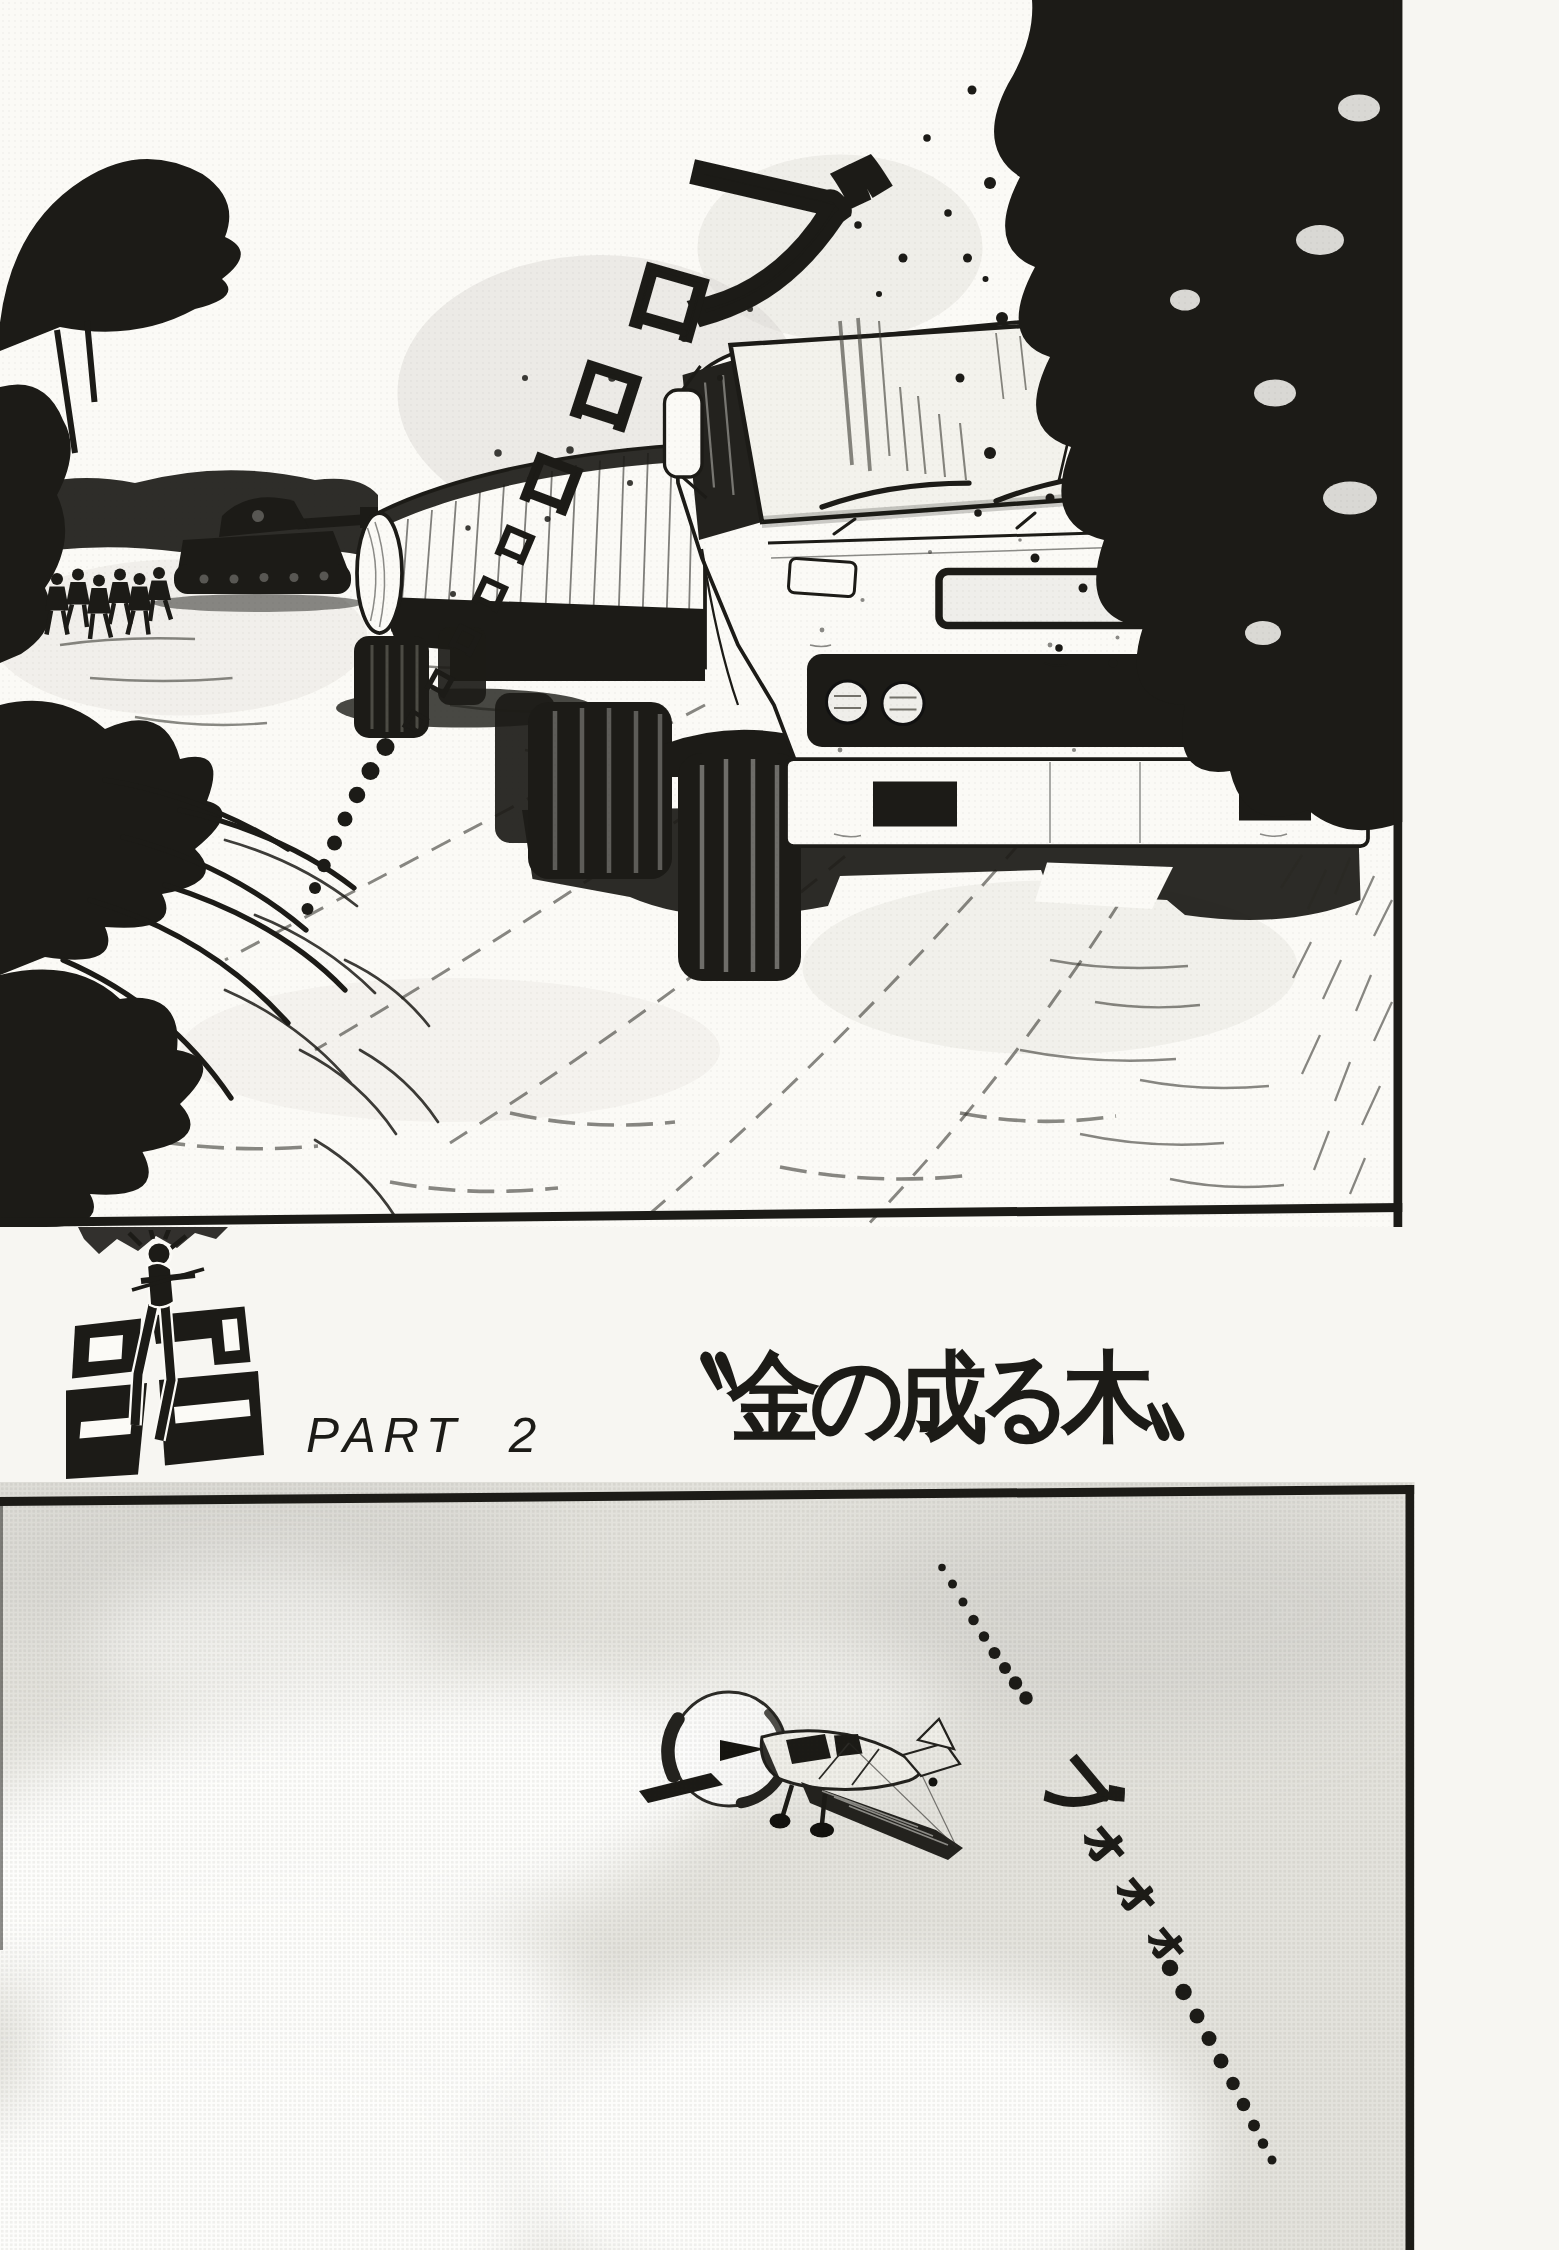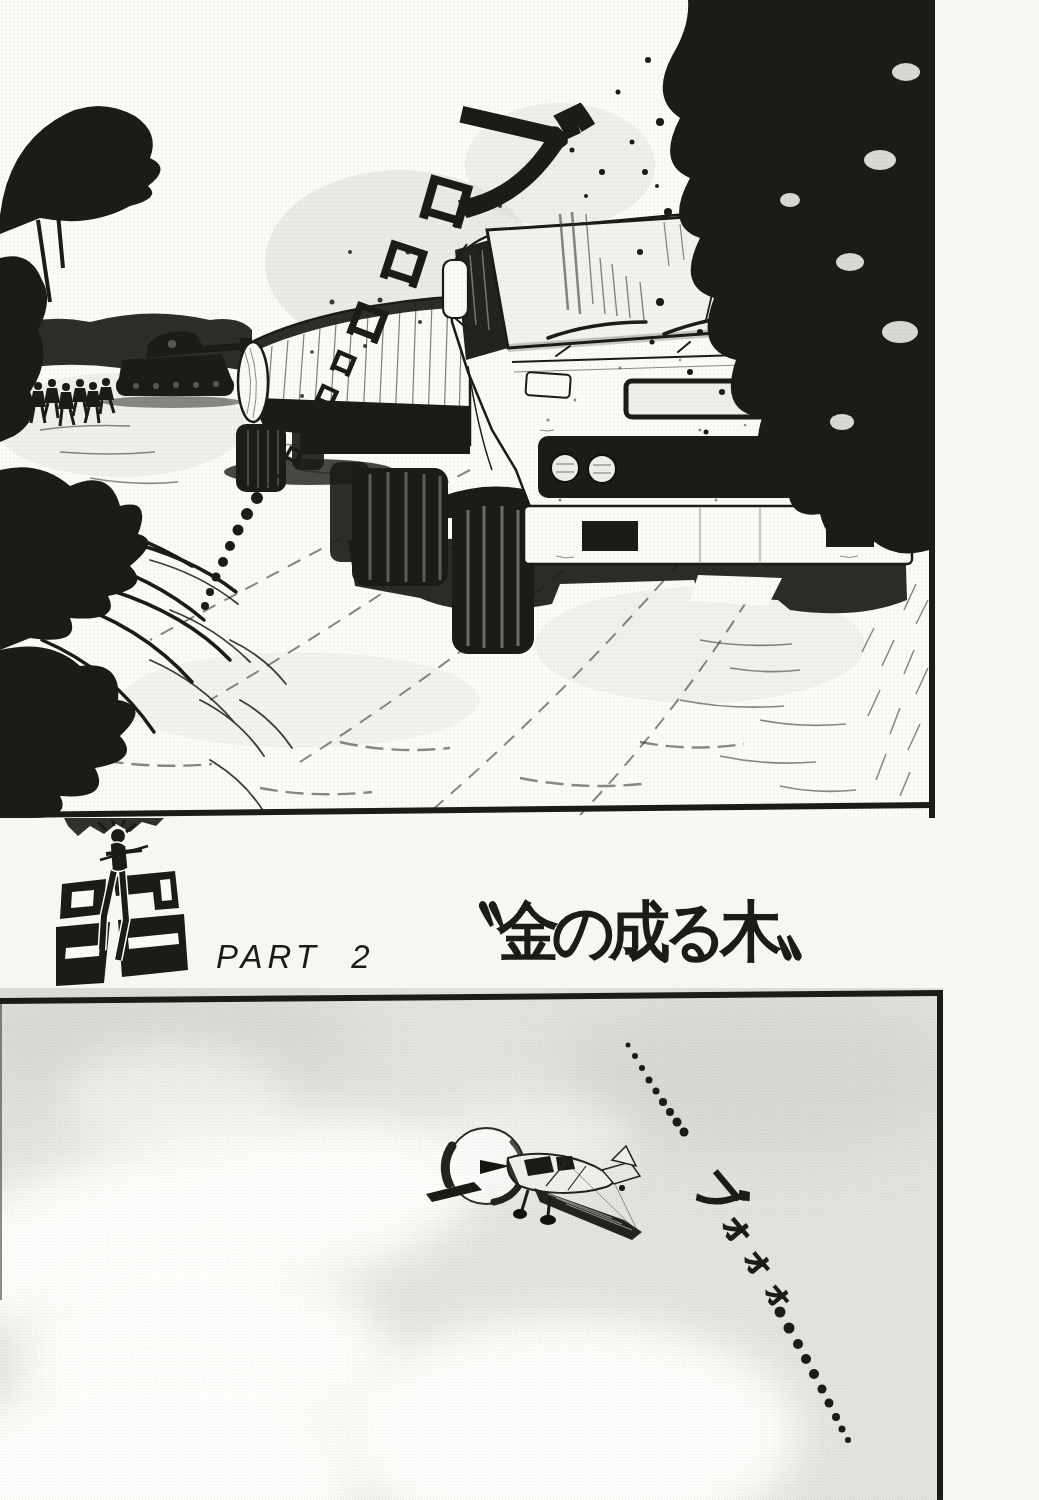--- a/index.html
+++ b/index.html
@@ -12,21 +12,21 @@
   .panel-bottom{ left:0; top:988px; width:943px; height:512px; background:var(--tone);}
   .panel svg{ position:absolute; left:0; top:0; }
   .noise{ position:absolute; inset:0; pointer-events:none; opacity:.45;
           background-image:radial-gradient(rgba(40,38,30,.07) 1px, transparent 1px);
           background-size:4px 4px;}
   .noise2{ position:absolute; inset:0; pointer-events:none; opacity:.6;
           background-image:radial-gradient(rgba(40,38,30,.10) 1px, transparent 1px);
           background-size:3px 3px;}
   .cloud{ position:absolute; background:#fdfdfb; border-radius:50%; filter:blur(22px);}
   .cloud-dark{ position:absolute; background:#d5d4cf; border-radius:50%; filter:blur(30px);}
-  .chapter-strip{ position:absolute; left:12px; top:818px; width:907px; height:170px; }
+  .chapter-strip{ position:absolute; left:0; top:818px; width:907px; height:170px; }
   .part-label{ position:absolute; left:204px; top:120px; font-size:33px; font-style:italic;
                font-weight:500; letter-spacing:5px; word-spacing:16px; color:var(--ink);}
   .chapter-title{ position:absolute; left:430px; top:72px; margin:0; font-size:62px; font-weight:bold;
                letter-spacing:-7px; color:var(--ink); font-family:"DejaVu Sans",sans-serif;
                transform:scaleY(1.06); white-space:nowrap;}
   .fi{fill:var(--ink);} .fp{fill:var(--paper);} .nf{fill:none;}
   .si{stroke:var(--ink);}
   .sfx{ font-family:"DejaVu Sans",sans-serif; font-weight:bold; fill:var(--ink); stroke:var(--ink);}
   .scrib{ stroke:#2a2923; fill:none; opacity:.55;}
   .logo-svg{ position:absolute; left:44px; top:2px; }

